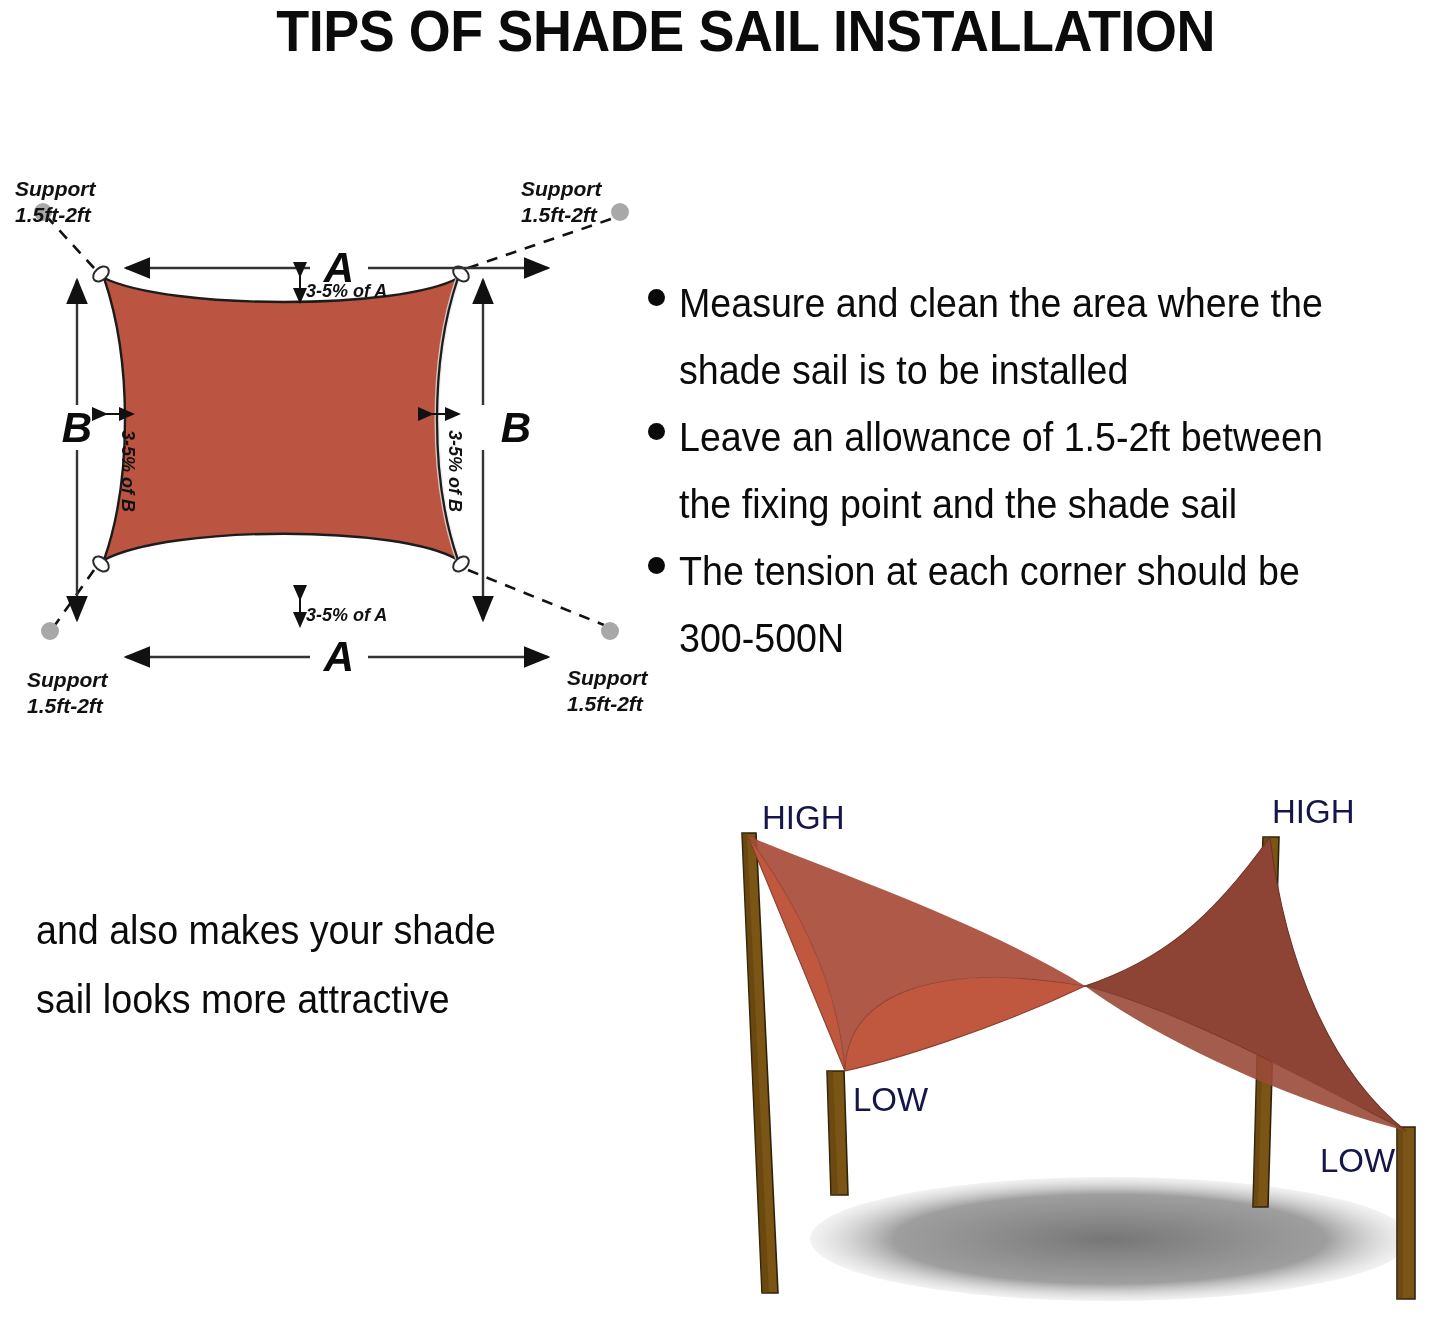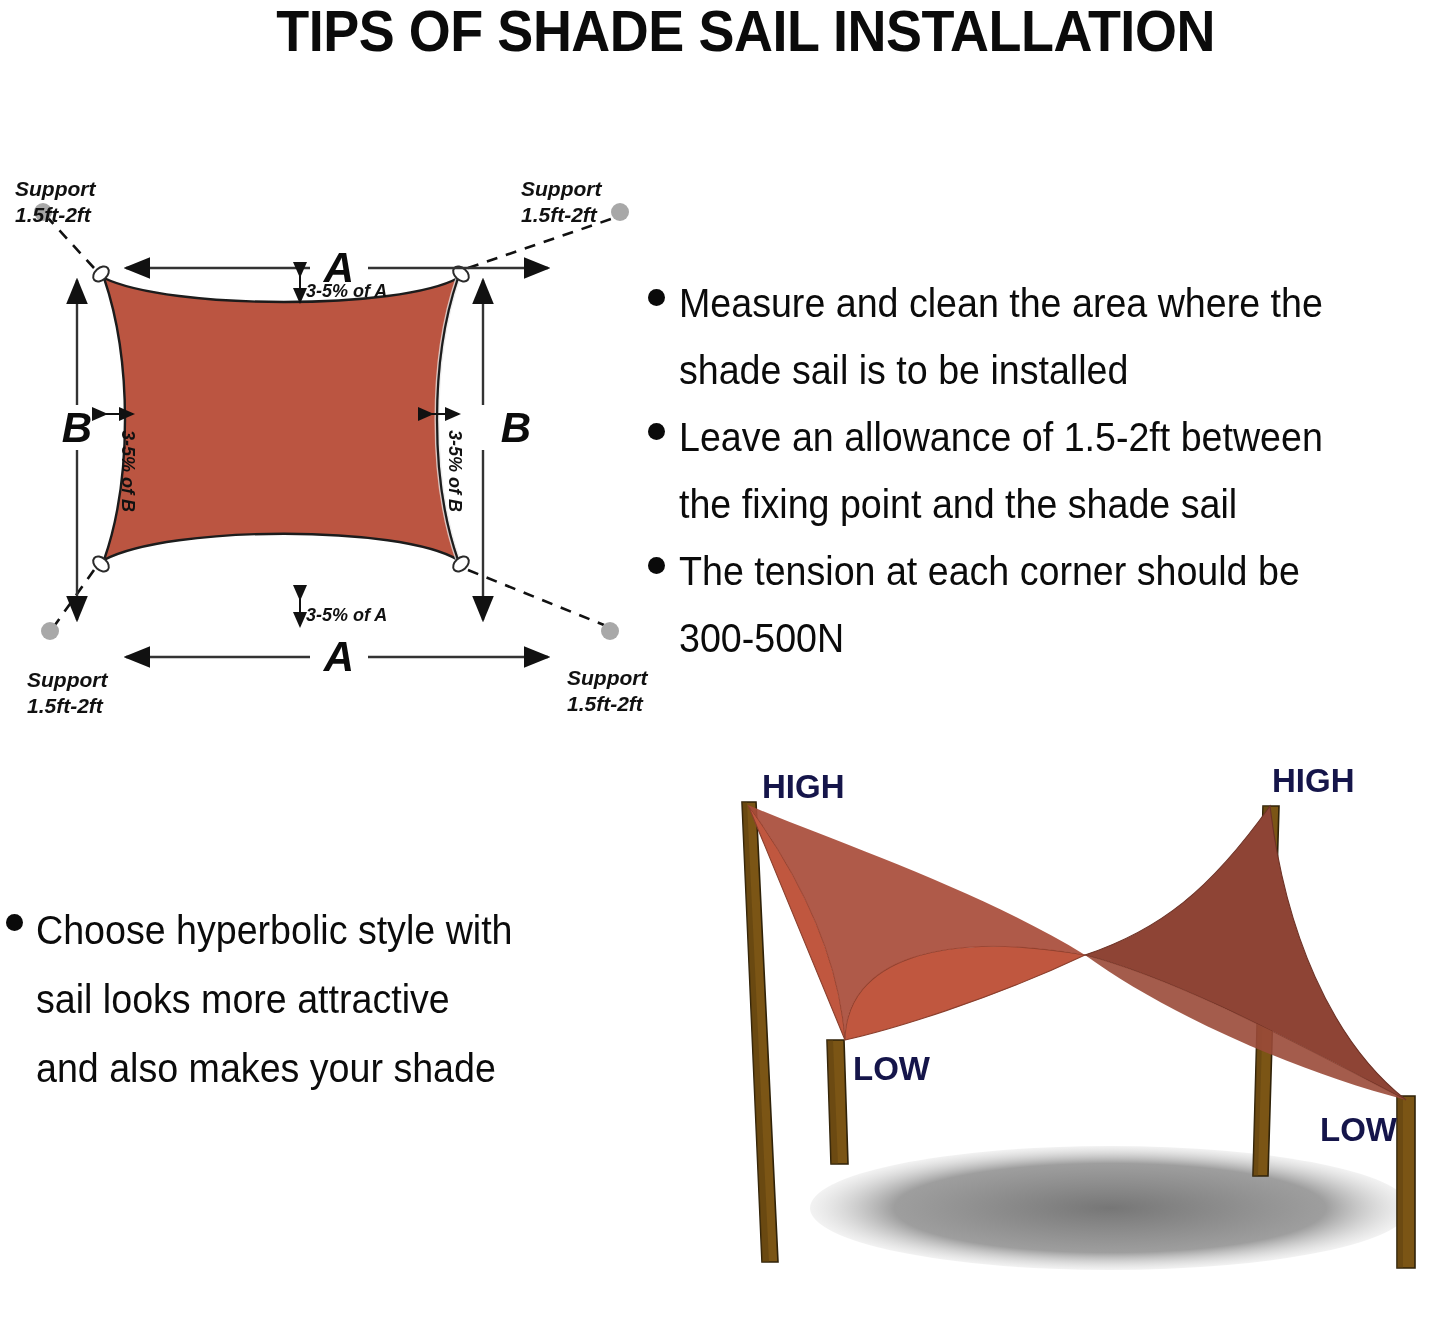--- a/index.html
+++ b/index.html
@@ -39,21 +39,21 @@
     transform:scaleX(0.94);transform-origin:left center;
     white-space:nowrap;color:#0b0b0b;font-weight:400;
   }
 
   
   #style-list{position:absolute;left:6px;top:898px;width:640px;}
   #style-list .bullet-dot{margin-top:16px;margin-right:13px;}
   #style-list .bullet-text{font-size:40px;line-height:65px;}
 
   
-  #hypar-diagram{position:absolute;left:690px;top:740px;width:762px;height:539px;font-weight:bold;}
+  #hypar-diagram{position:absolute;left:690px;top:771px;width:762px;height:539px;}
 
   svg{display:block;overflow:visible;}
   .dim-label{font-family:"Liberation Sans","DejaVu Sans",sans-serif;font-weight:700;}
 </style>
 </head>
 <body>
 
 <div id="title-bar">
   <div id="title-text">TIPS OF SHADE SAIL INSTALLATION</div>
 </div>
@@ -184,32 +184,28 @@
   </div>
   <div class="bullet-row">
     <div class="bullet-dot spacer"></div>
     <div class="bullet-text">300-500N</div>
   </div>
 
 </div>
 
 <div id="style-list">
 
-  <div class="bullet-row">
-    <div class="bullet-dot"></div>
-    <div class="bullet-text">Choose hyperbolic style with</div>
-  </div>
-
+
+  <div class="bullet-row">
+    <div class="bullet-dot spacer"></div>
+    <div class="bullet-text">and also makes your shade</div>
+  </div>
   <div class="bullet-row">
     <div class="bullet-dot spacer"></div>
     <div class="bullet-text">sail looks more attractive</div>
-  </div>
-  <div class="bullet-row">
-    <div class="bullet-dot spacer"></div>
-    <div class="bullet-text">and also makes your shade</div>
   </div>
 
 </div>
 
 <div id="hypar-diagram">
 <svg width="762" height="539" viewBox="0 0 762 539">
   <defs>
     <radialGradient id="shadowGrad" cx="50%" cy="50%" r="58%">
       <stop offset="0%" stop-color="#6f6f6f" stop-opacity="0.95"></stop>
       <stop offset="62%" stop-color="#868686" stop-opacity="0.80"></stop>

